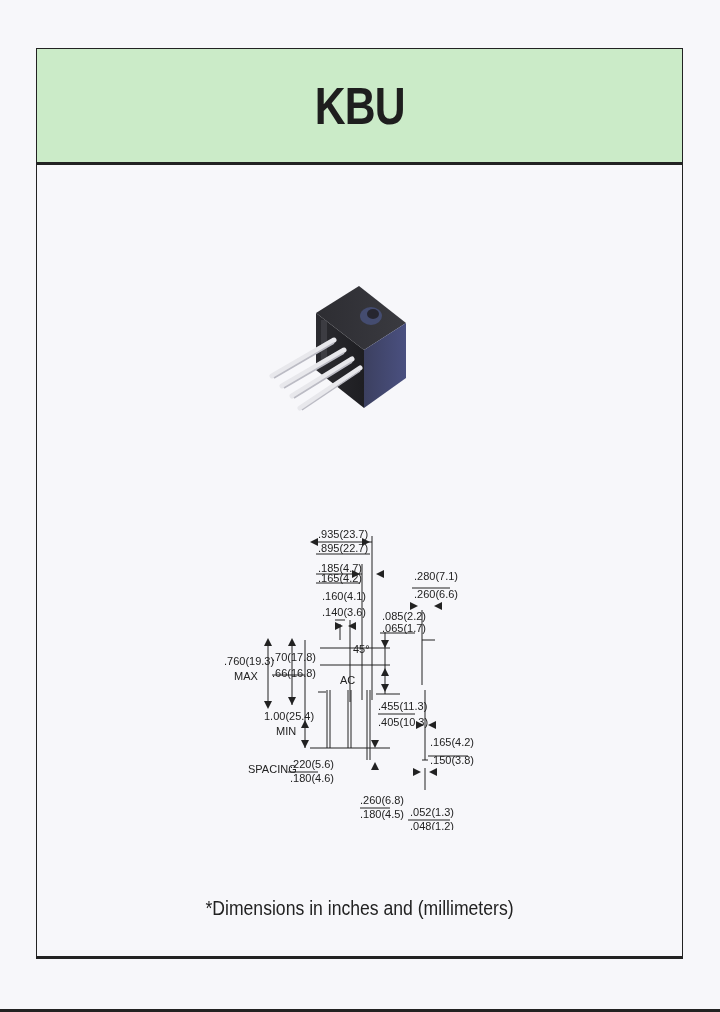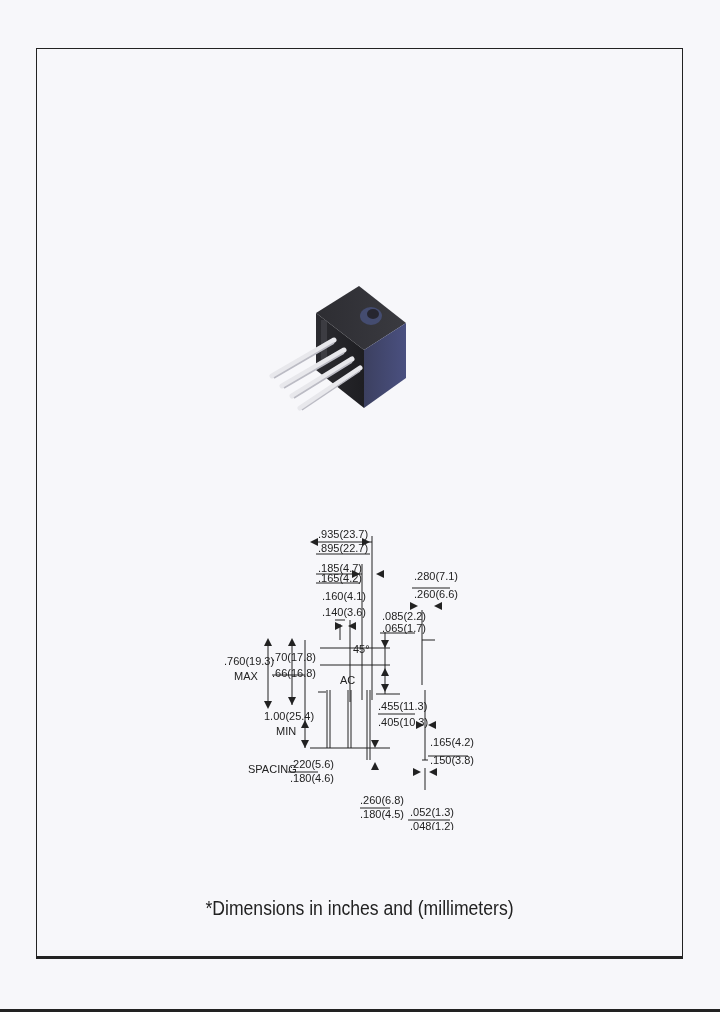--- a/index.html
+++ b/index.html
@@ -10,20 +10,23 @@
   .photo{position:absolute;left:264px;top:278px;width:150px;height:140px;}
   .drawing{position:absolute;left:210px;top:520px;width:290px;height:310px;}
   .drawing text{font-family:"Liberation Sans",sans-serif;font-size:11px;fill:#222;}
   .footnote{position:absolute;left:0;top:848px;width:100%;text-align:center;font-size:20px;transform:scaleX(0.88);color:#222;}
   .bottom-line{position:absolute;left:0;top:1009px;width:720px;height:3px;background:#222;}
 </style>
 </head>
 <body>
 
 <div class="frame">
+  <div class="header">
+    <div class="title">KBU</div>
+  </div>
 
   <div class="footnote">*Dimensions in inches and (millimeters)</div>
 </div>
 
 <svg class="photo" viewBox="0 0 150 140">
   <defs>
     <linearGradient id="frontg" x1="0" x2="1">
       <stop offset="0" stop-color="#2b2b30"></stop>
       <stop offset="1" stop-color="#1e1e22"></stop>
     </linearGradient>

